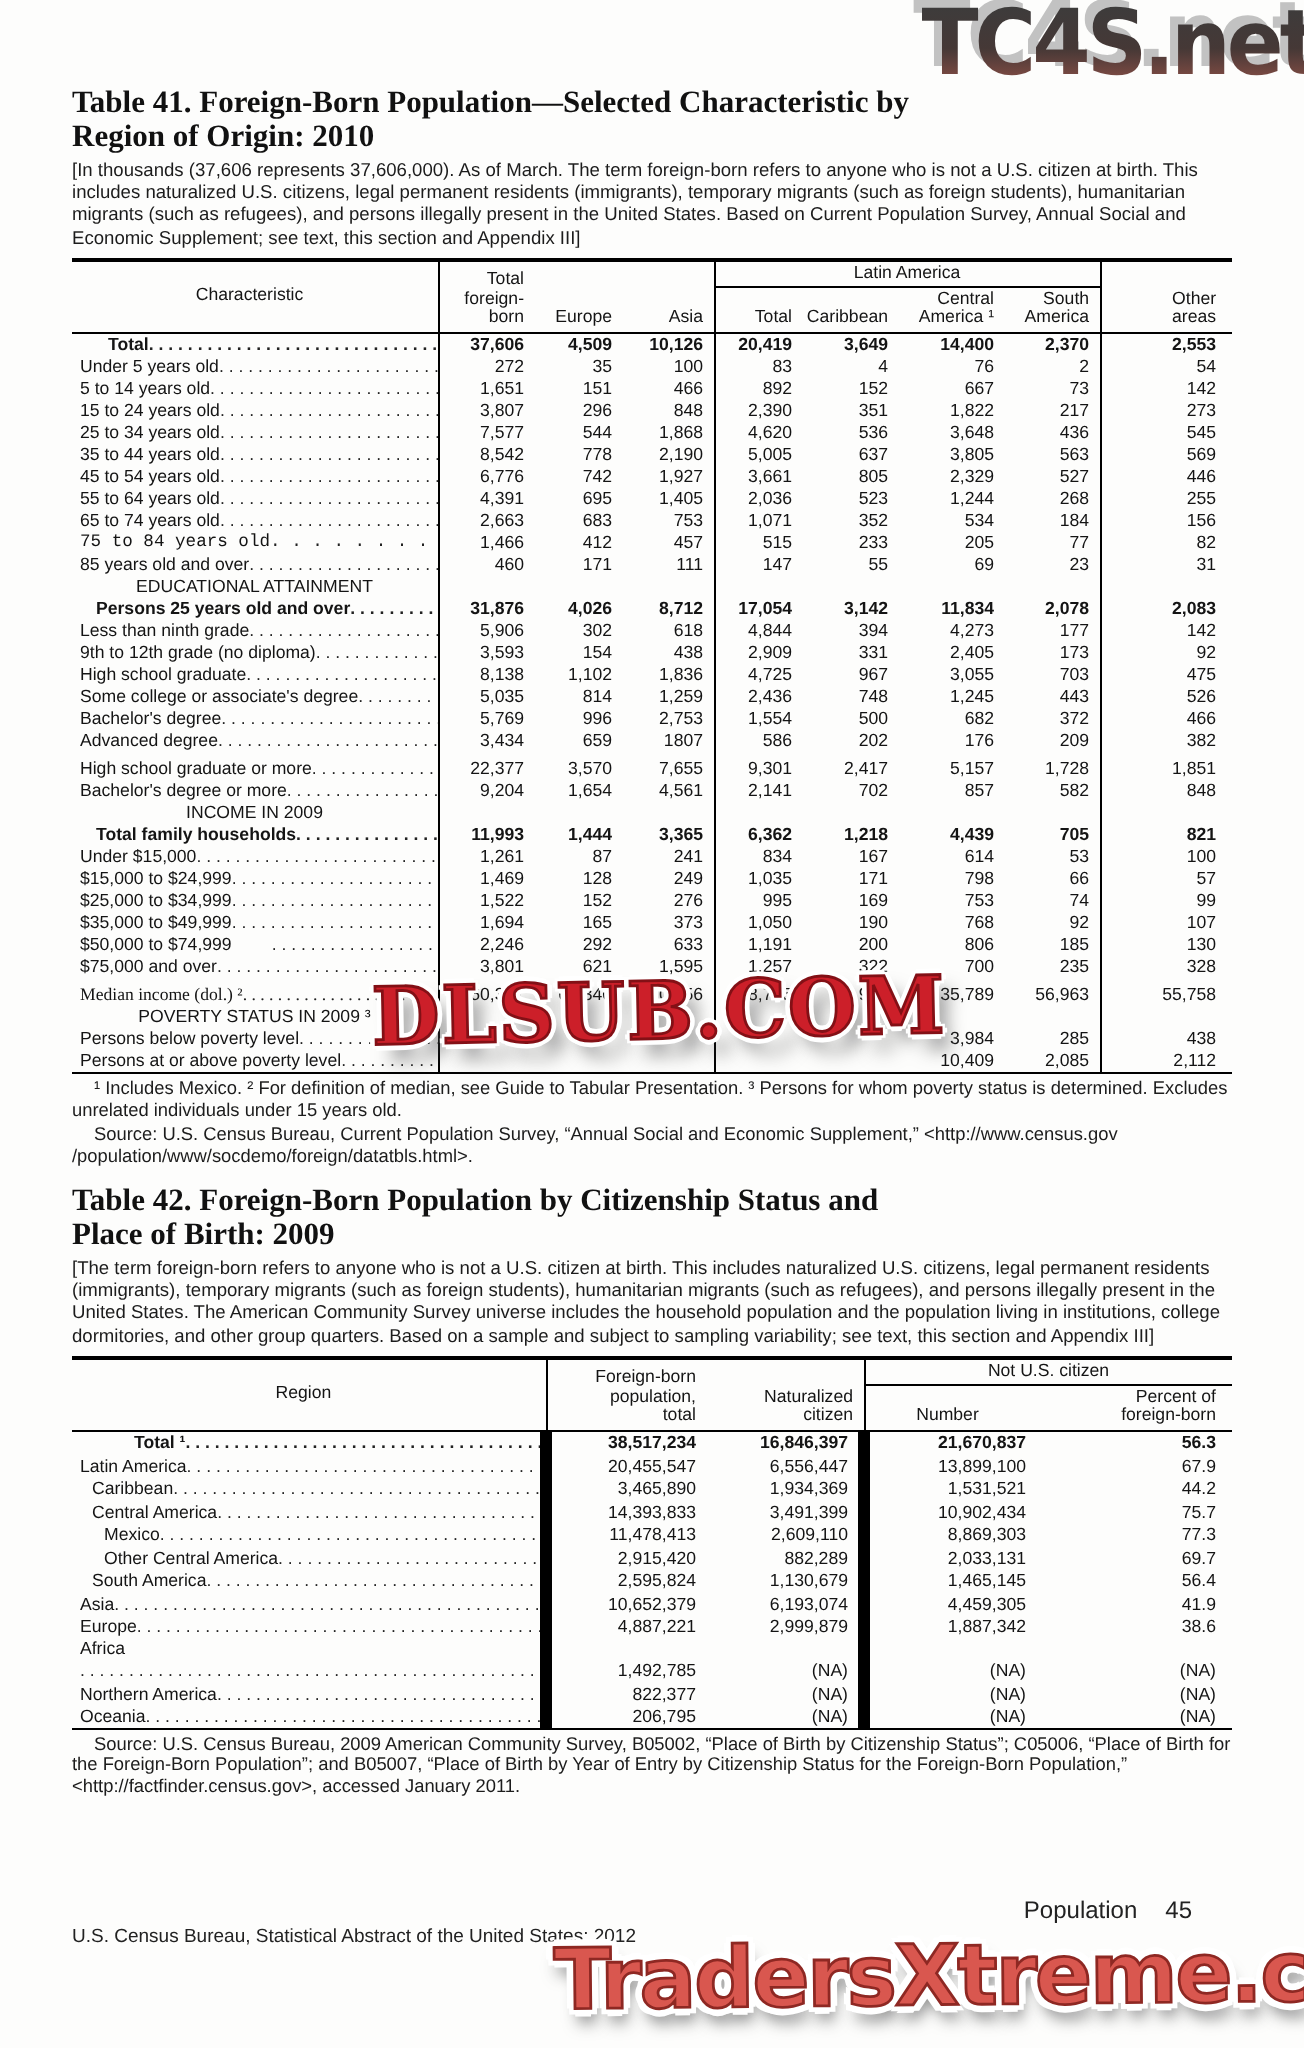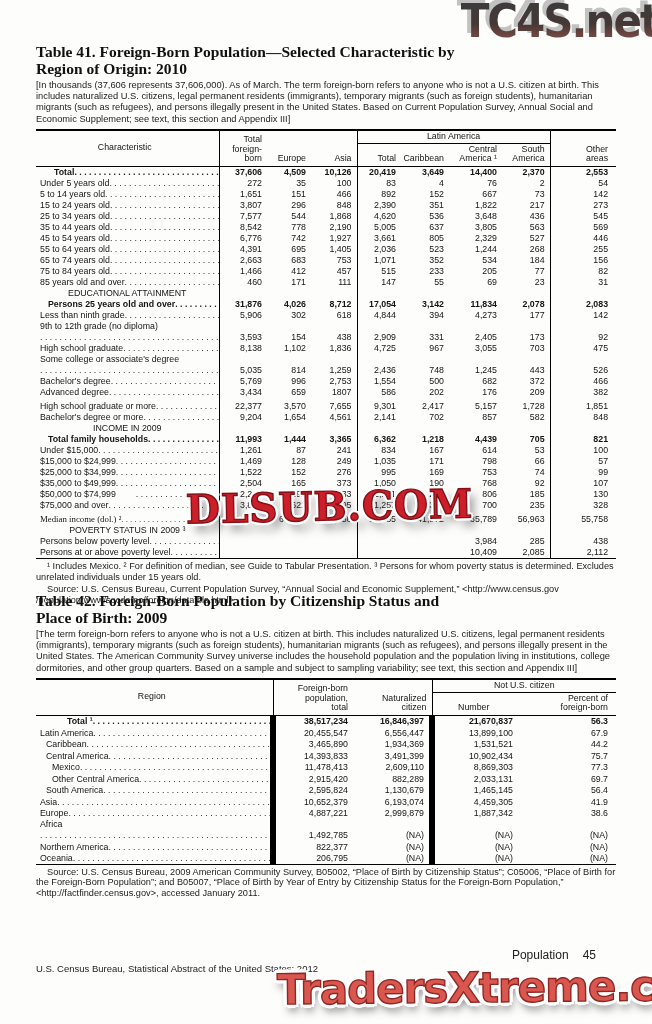--- a/index.html
+++ b/index.html
@@ -257,21 +257,21 @@
             <td class="v">683</td>
             <td class="v">753</td>
             <td class="v">1,071</td>
             <td class="v">352</td>
             <td class="v">534</td>
             <td class="v">184</td>
             <td class="v">156</td>
           </tr>
           <tr>
             <td>
-              <div class="lw" style="padding-left: 4px;">
+              <div class="lw" style="padding-left: 4px; font-family: Liberation Mono, monospace;">
                 <span class="lt">75 to 84 years old</span>
                 <span class="dots"></span>
               </div>
             </td>
             <td class="v">1,466</td>
             <td class="v">412</td>
             <td class="v">457</td>
             <td class="v">515</td>
             <td class="v">233</td>
             <td class="v">205</td>
@@ -332,21 +332,21 @@
             <td class="v">302</td>
             <td class="v">618</td>
             <td class="v">4,844</td>
             <td class="v">394</td>
             <td class="v">4,273</td>
             <td class="v">177</td>
             <td class="v">142</td>
           </tr>
           <tr>
             <td>
-              <div class="lw" style="padding-left: 4px; flex-direction: column;">
+              <div class="lw" style="padding-left: 4px;">
                 <span class="lt">9th to 12th grade (no diploma)</span>
                 <span class="dots"></span>
               </div>
             </td>
             <td class="v">3,593</td>
             <td class="v">154</td>
             <td class="v">438</td>
             <td class="v">2,909</td>
             <td class="v">331</td>
             <td class="v">2,405</td>
@@ -364,21 +364,21 @@
             <td class="v">1,102</td>
             <td class="v">1,836</td>
             <td class="v">4,725</td>
             <td class="v">967</td>
             <td class="v">3,055</td>
             <td class="v">703</td>
             <td class="v">475</td>
           </tr>
           <tr>
             <td>
-              <div class="lw" style="padding-left: 4px; flex-direction: column;">
+              <div class="lw" style="padding-left: 4px;">
                 <span class="lt">Some college or associate's degree</span>
                 <span class="dots"></span>
               </div>
             </td>
             <td class="v">5,035</td>
             <td class="v">814</td>
             <td class="v">1,259</td>
             <td class="v">2,436</td>
             <td class="v">748</td>
             <td class="v">1,245</td>
@@ -524,21 +524,21 @@
             <td class="v">74</td>
             <td class="v">99</td>
           </tr>
           <tr>
             <td>
               <div class="lw" style="padding-left: 4px;">
                 <span class="lt">$35,000 to $49,999</span>
                 <span class="dots"></span>
               </div>
             </td>
-            <td class="v">2,504</td>
+            <td class="v">1,694</td>
             <td class="v">165</td>
             <td class="v">373</td>
             <td class="v">1,050</td>
             <td class="v">190</td>
             <td class="v">768</td>
             <td class="v">92</td>
             <td class="v">107</td>
           </tr>
           <tr>
             <td>

